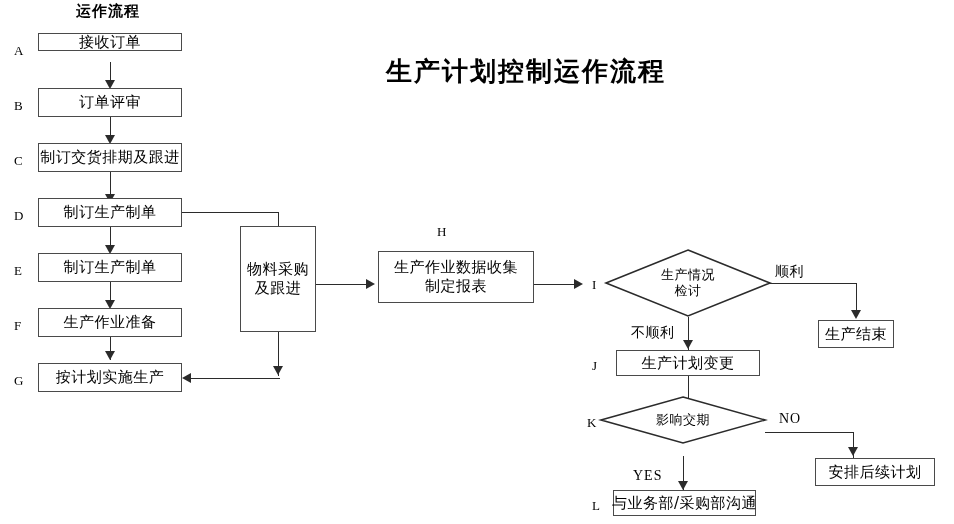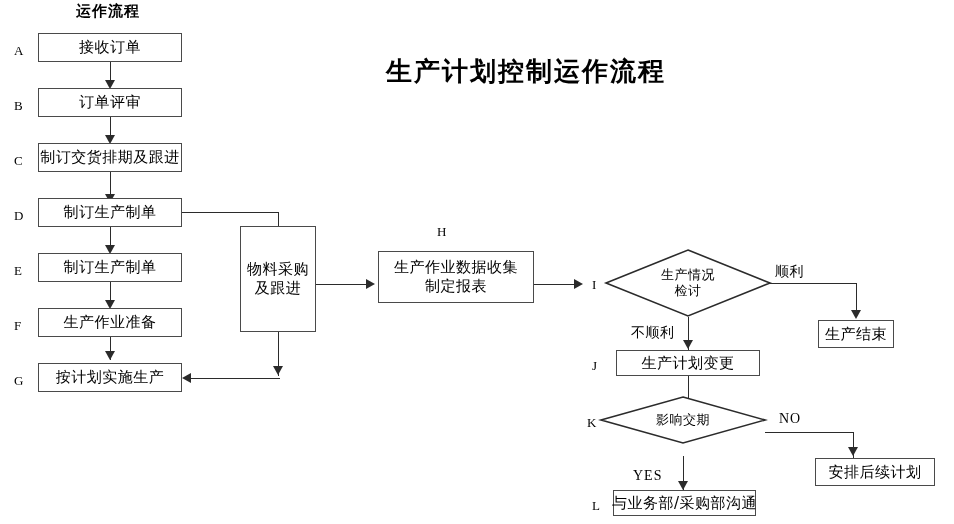--- a/index.html
+++ b/index.html
@@ -109,21 +109,21 @@
 </head>
 <body>
 
 <div id="canvas">
 
   <div class="header" style="left:76px; top:2px;">运作流程</div>
 
   <div class="title" style="left:386px; top:54px;">生产计划控制运作流程</div>
 
   <div class="tag" style="left:14px; top:43px;">A</div>
-  <div class="box" style="left:38px; top:33px; width:144px; height:29px;">
+  <div class="box" style="left:38px; top:33px; width:144px; height:18px;">
     <span class="ln">接收订单</span>
   </div>
   <div class="vline" style="left:110px; top:62px; height:19px;"></div>
   <div class="arr arr-down" style="left:105px; top:80px;"></div>
 
   <div class="tag" style="left:14px; top:98px;">B</div>
   <div class="box" style="left:38px; top:88px; width:144px; height:29px;">
     <span class="ln">订单评审</span>
   </div>
   <div class="vline" style="left:110px; top:117px; height:19px;"></div>

